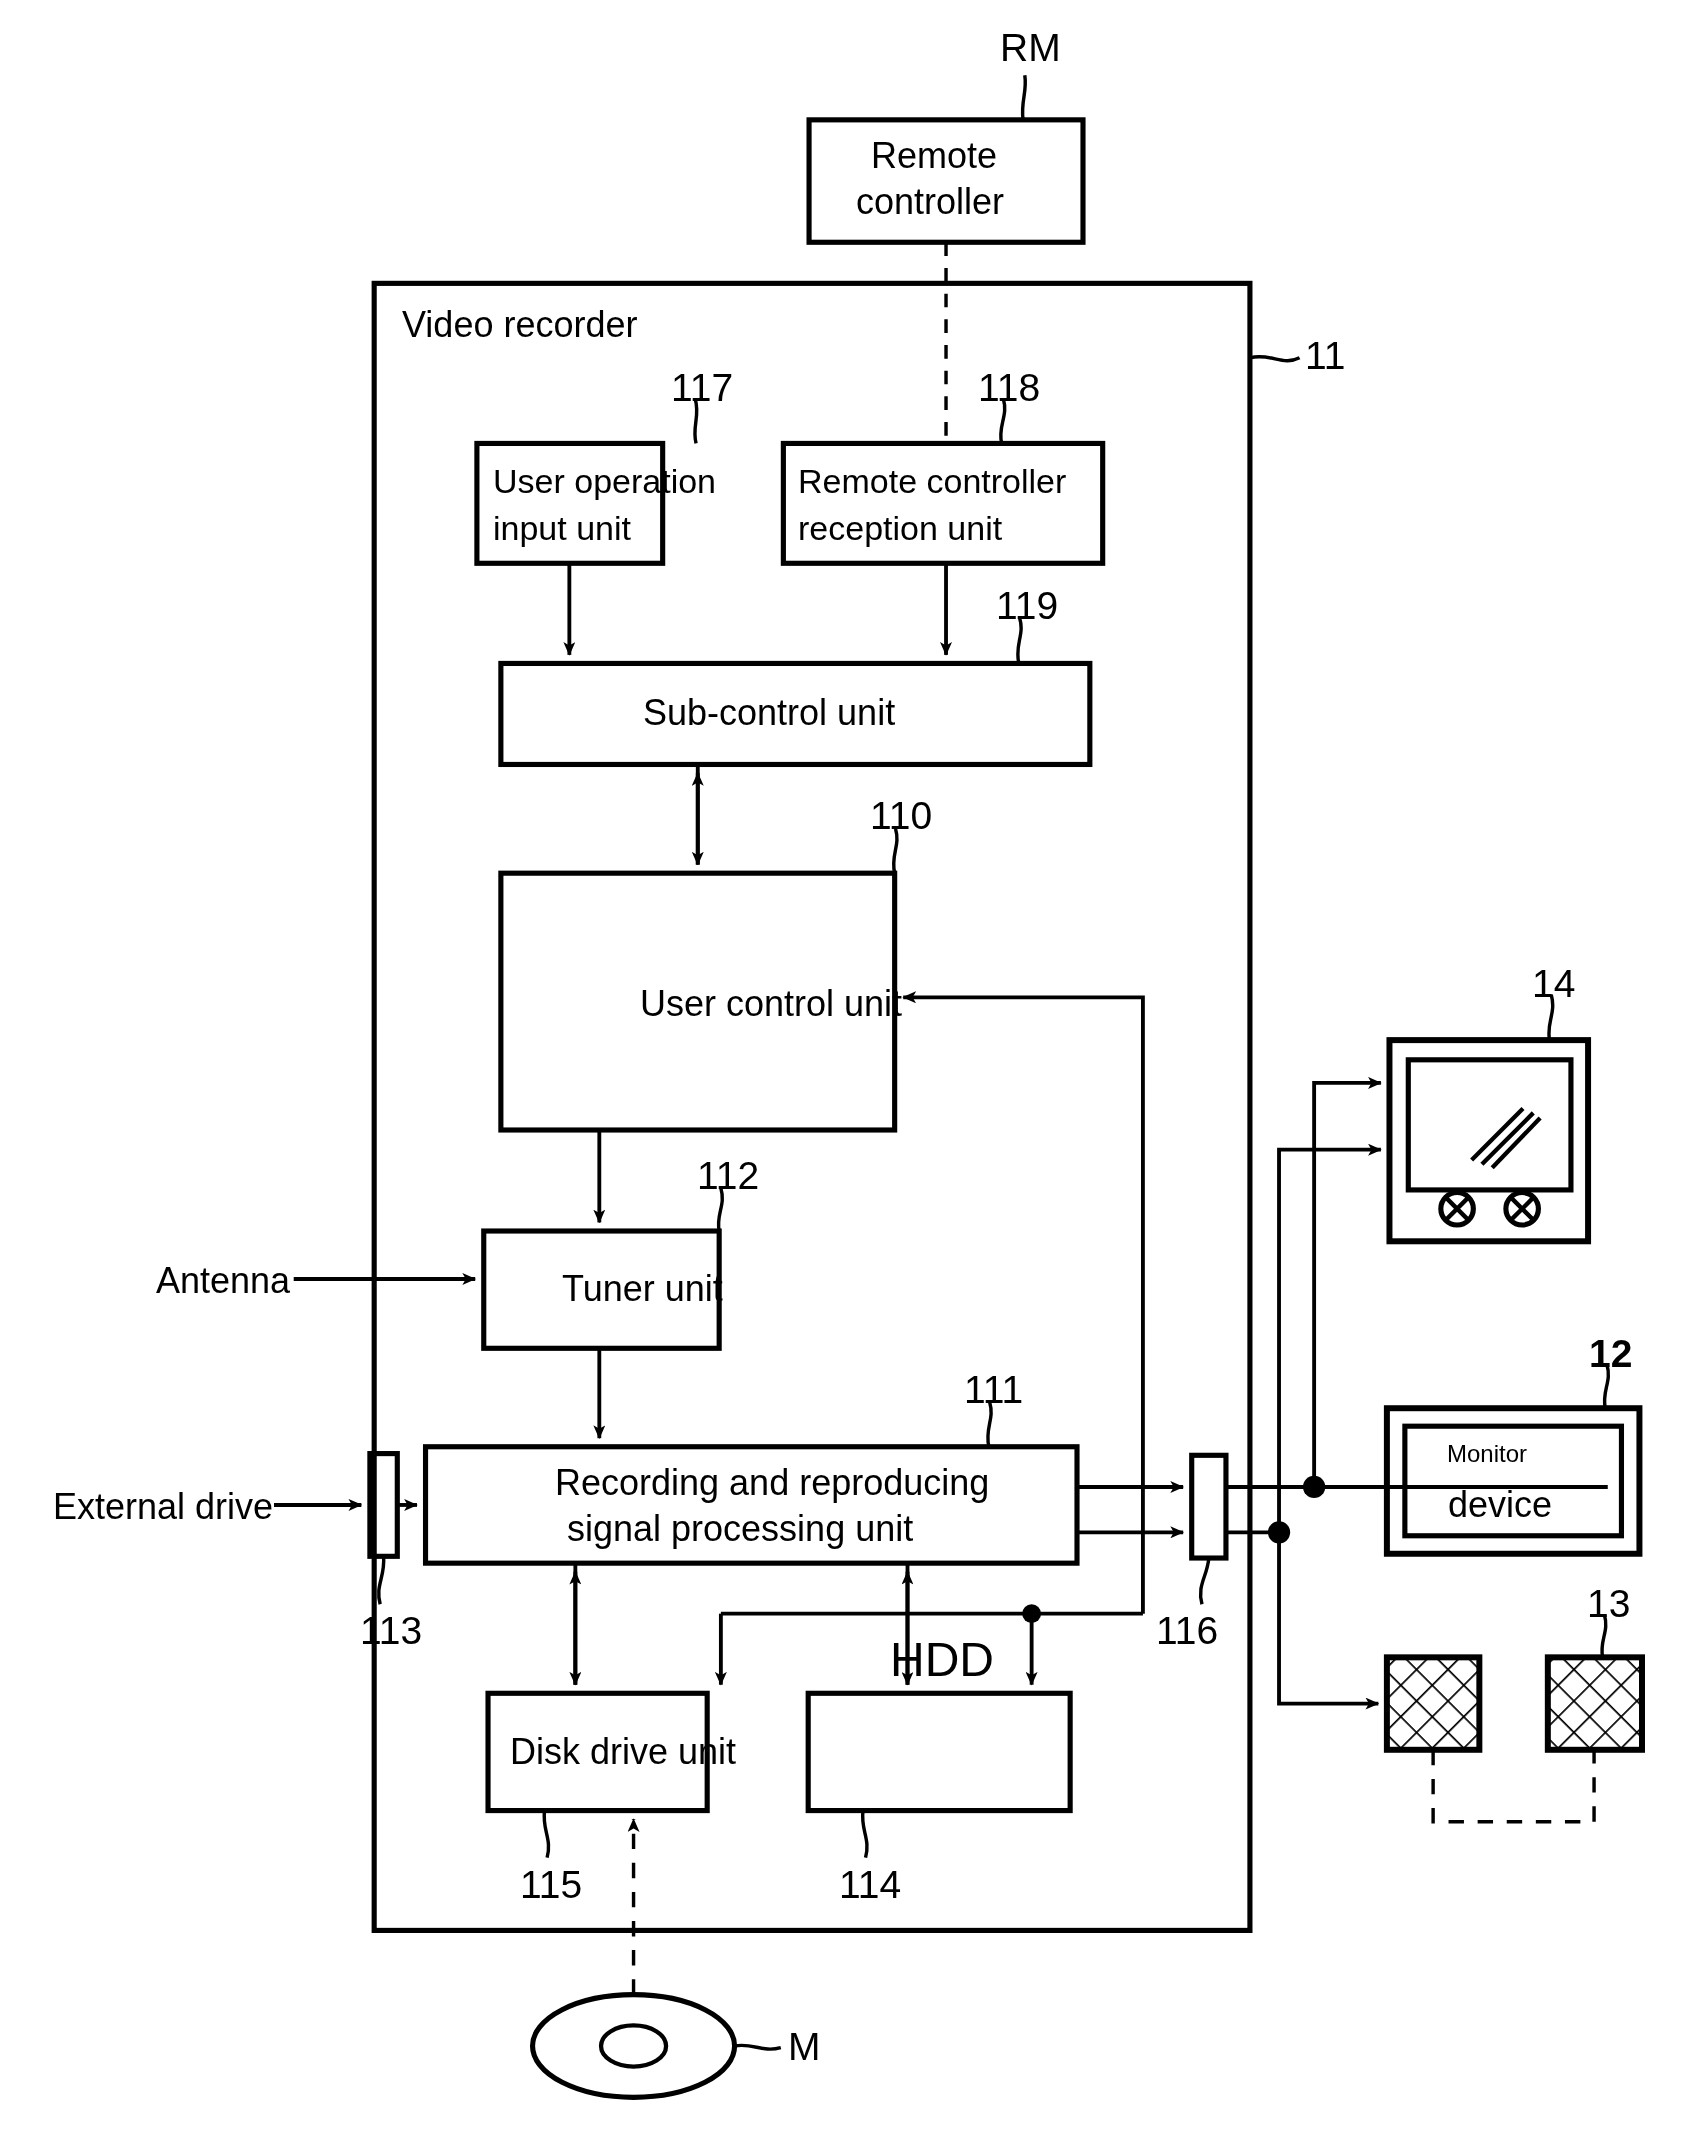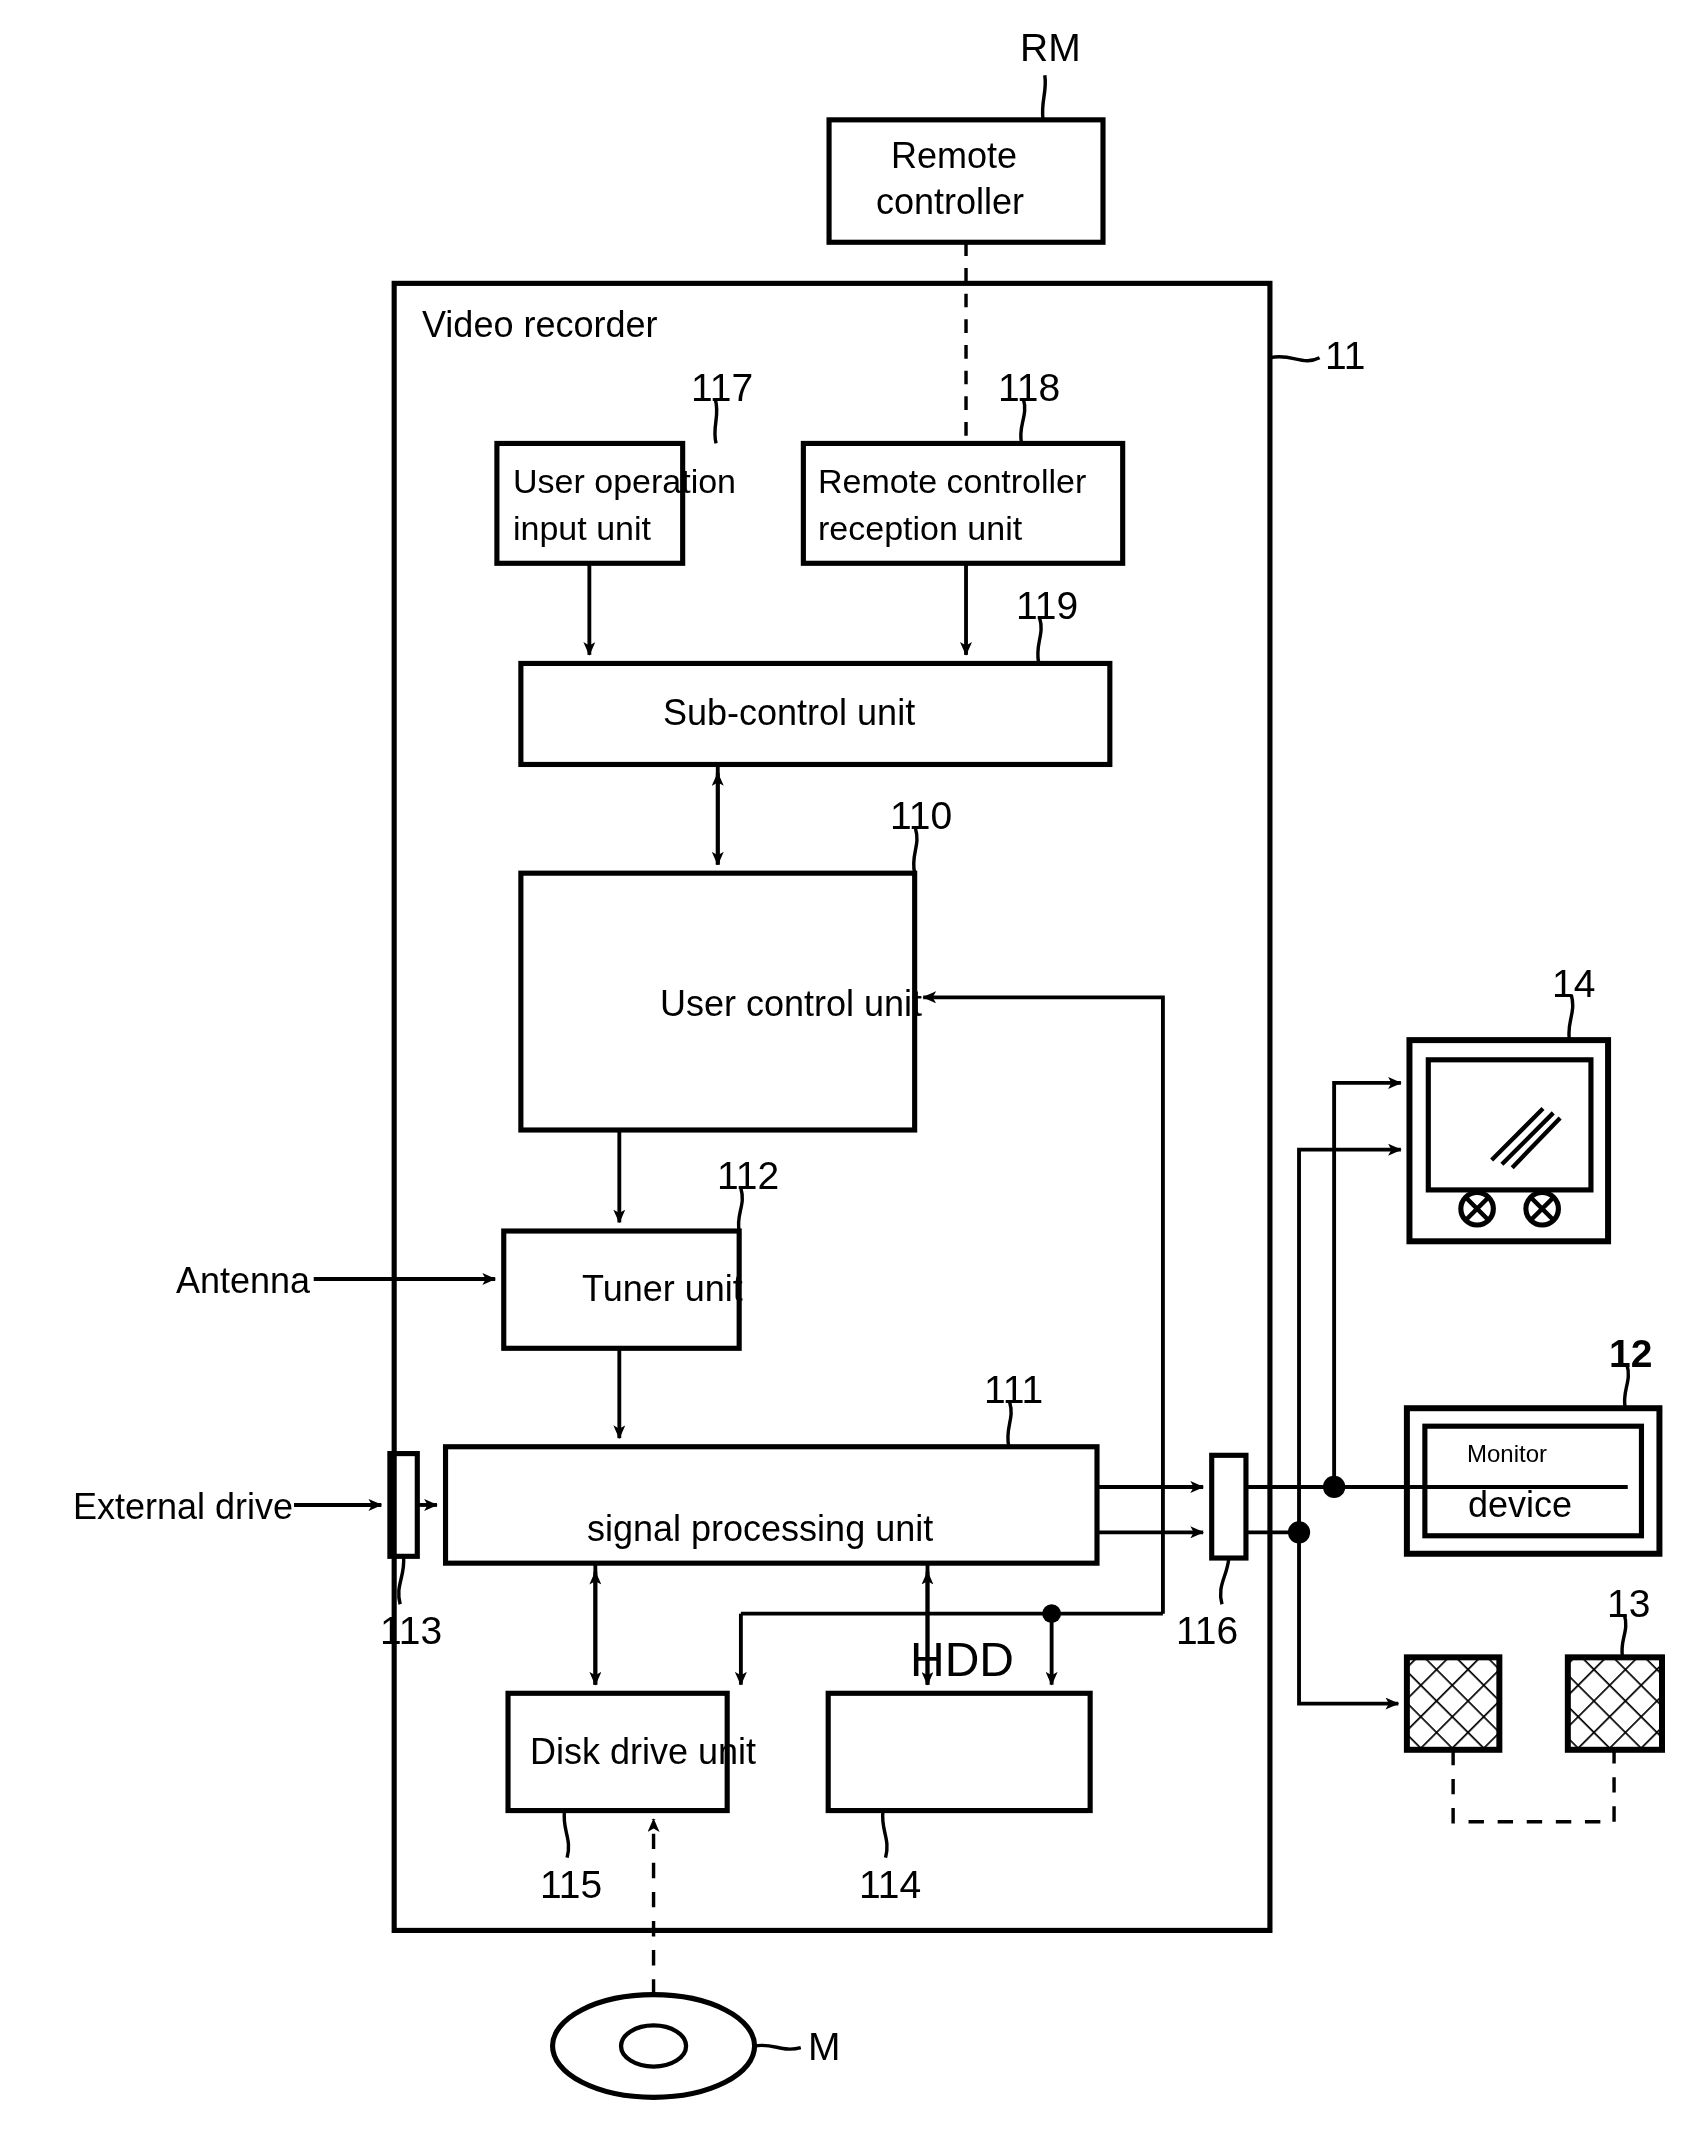--- a/index.html
+++ b/index.html
@@ -1,19 +1,19 @@
 <!DOCTYPE html>
 <html style="font-size:13.7px"><head>
 <meta charset="utf-8">
 <title>Video recorder block diagram</title>
 <style>
   html,body{margin:0;padding:0;background:#ffffff;}
   body{width:1702px;height:2147px;position:relative;overflow:hidden;
        font-family:"Liberation Sans","DejaVu Sans",sans-serif;color:#000;}
-  #diagram{position:absolute;left:0;top:0;width:1364px;height:2147px;margin-left:20px;}
+  #diagram{position:absolute;left:0;top:0;width:1364px;height:2147px;}
   .lbl{position:absolute;white-space:nowrap;}
   svg{position:absolute;left:0;top:0;width:1702px;height:2147px;overflow:visible;}
 </style>
 </head>
 <body>
 
 <div id="diagram">
 
 <svg viewBox="0 0 1988 2508" xmlns="http://www.w3.org/2000/svg">
   <defs>
@@ -171,20 +171,21 @@
 
 <div class="lbl" style="left:697px;top:1154px;font-size:39px;">112</div>
 <div class="lbl" style="left:562px;top:1268px;font-size:36px;">Tuner unit</div>
 
 <div class="lbl" style="left:156px;top:1260px;font-size:36px;">Antenna</div>
 <div class="lbl" style="left:53px;top:1486px;font-size:36px;">External drive</div>
 
 <div class="lbl" style="left:360px;top:1609px;font-size:39px;">113</div>
 
 <div class="lbl" style="left:964px;top:1368px;font-size:39px;">111</div>
+<div class="lbl" style="left:555px;top:1462px;font-size:36px;">Recording and reproducing</div>
 <div class="lbl" style="left:567px;top:1508px;font-size:36px;">signal processing unit</div>
 
 <div class="lbl" style="left:1156px;top:1609px;font-size:39px;">116</div>
 
 <div class="lbl" style="left:510px;top:1731px;font-size:36px;">Disk drive unit</div>
 <div class="lbl" style="left:520px;top:1863px;font-size:39px;text-align:center;">115</div>
 <div class="lbl" style="left:890px;top:1632px;font-size:48px;">HDD</div>
 <div class="lbl" style="left:839px;top:1863px;font-size:39px;">114</div>
 
 <div class="lbl" style="left:1532px;top:962px;font-size:39px;">14</div>

